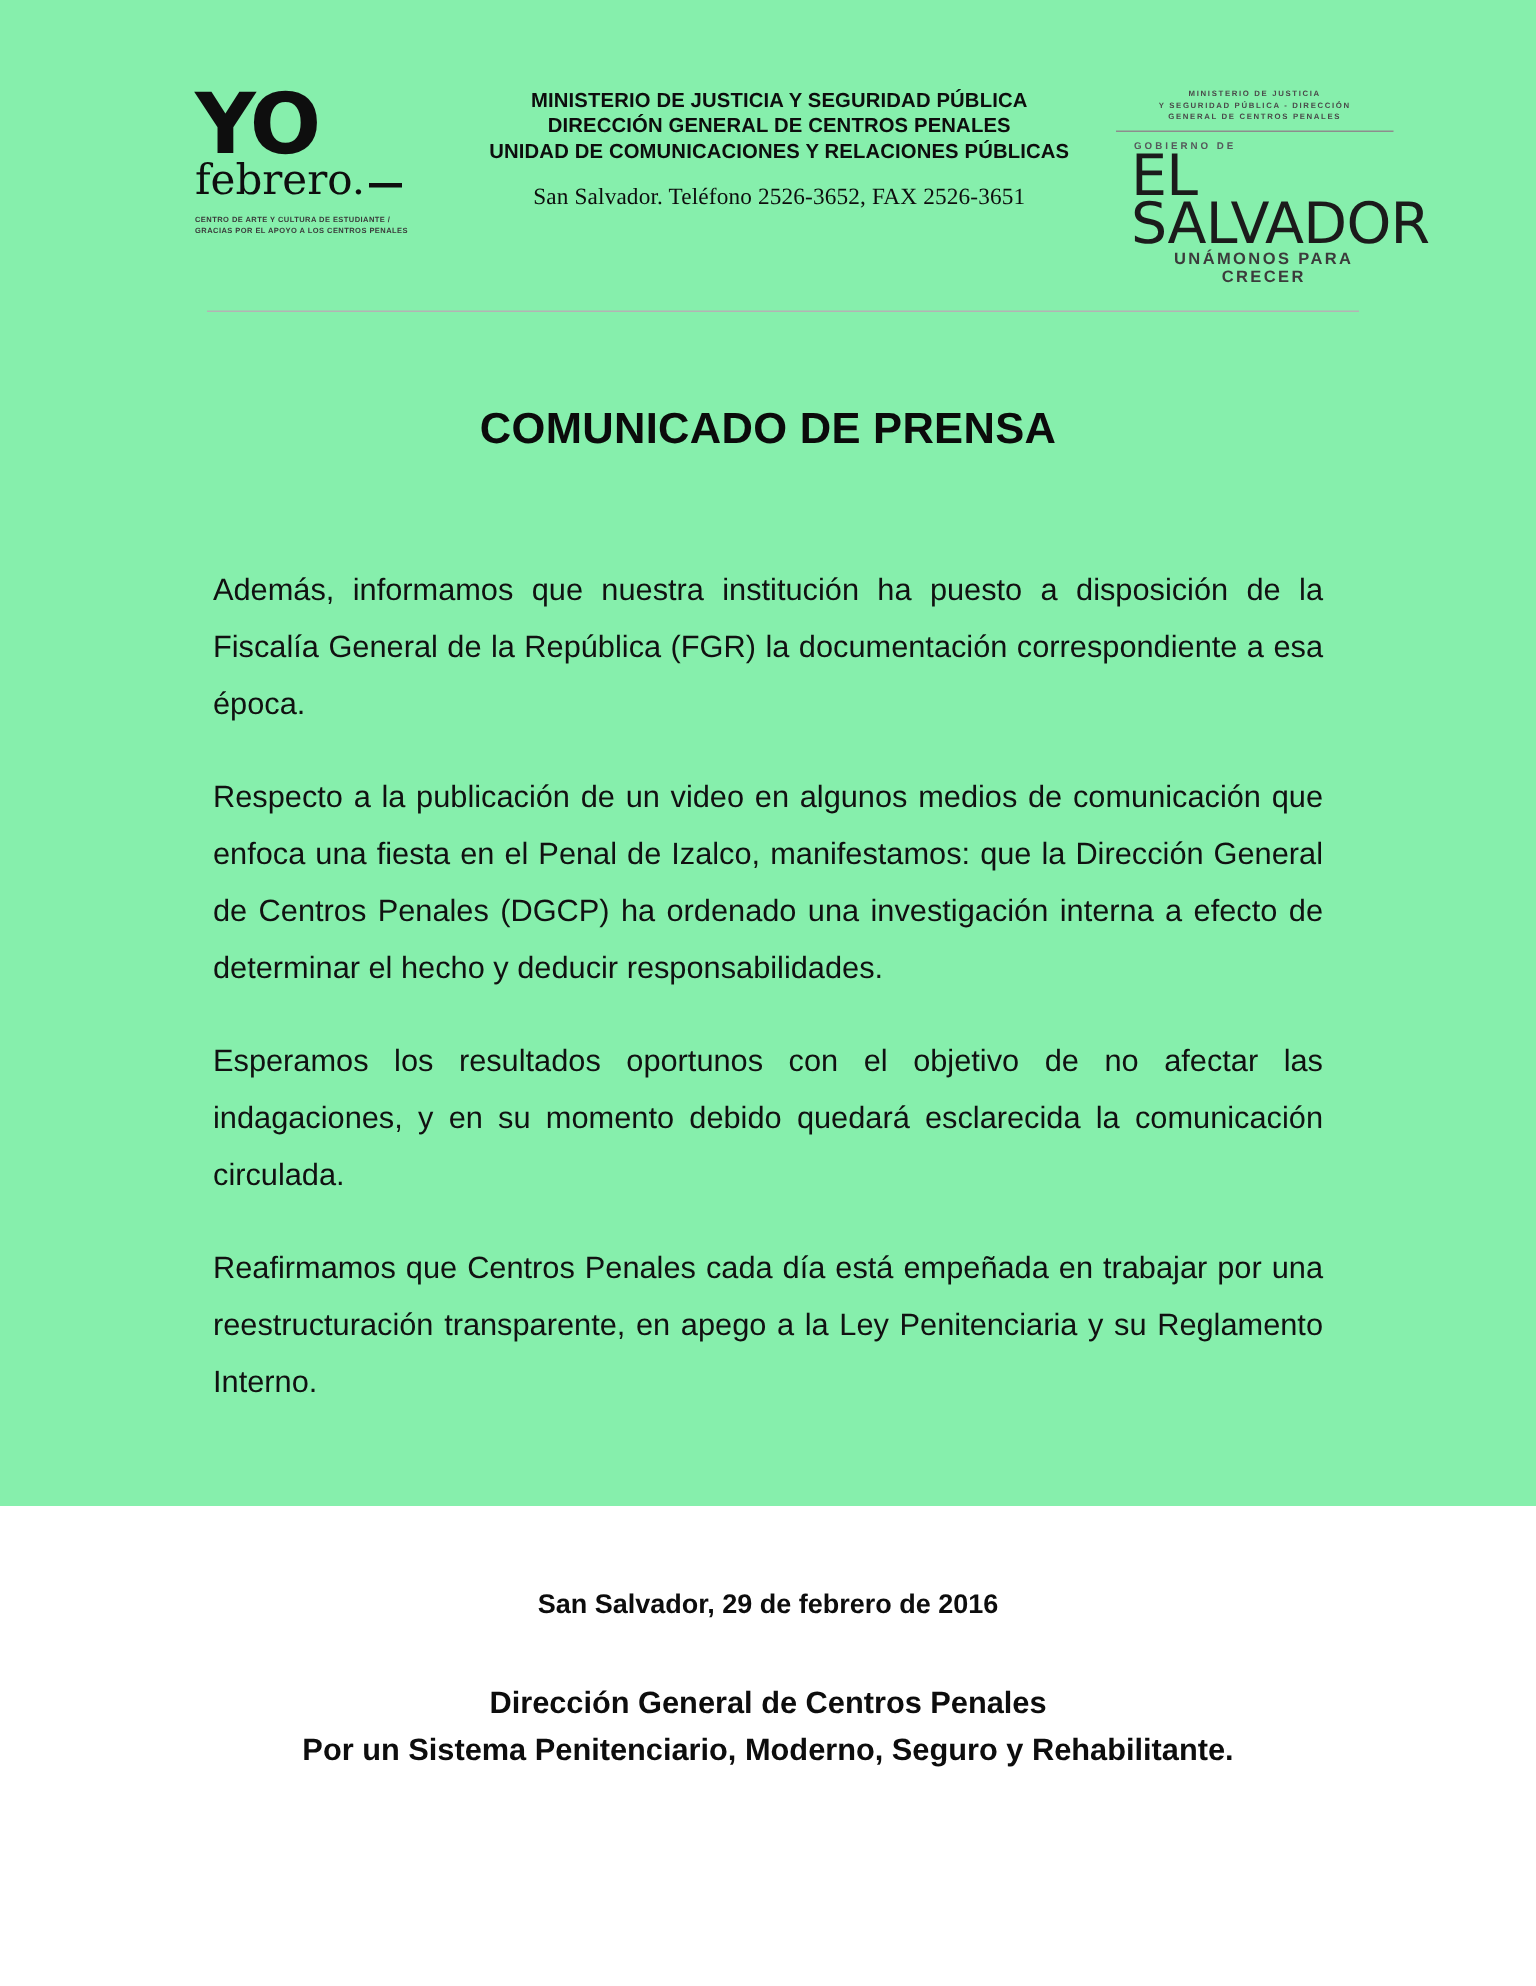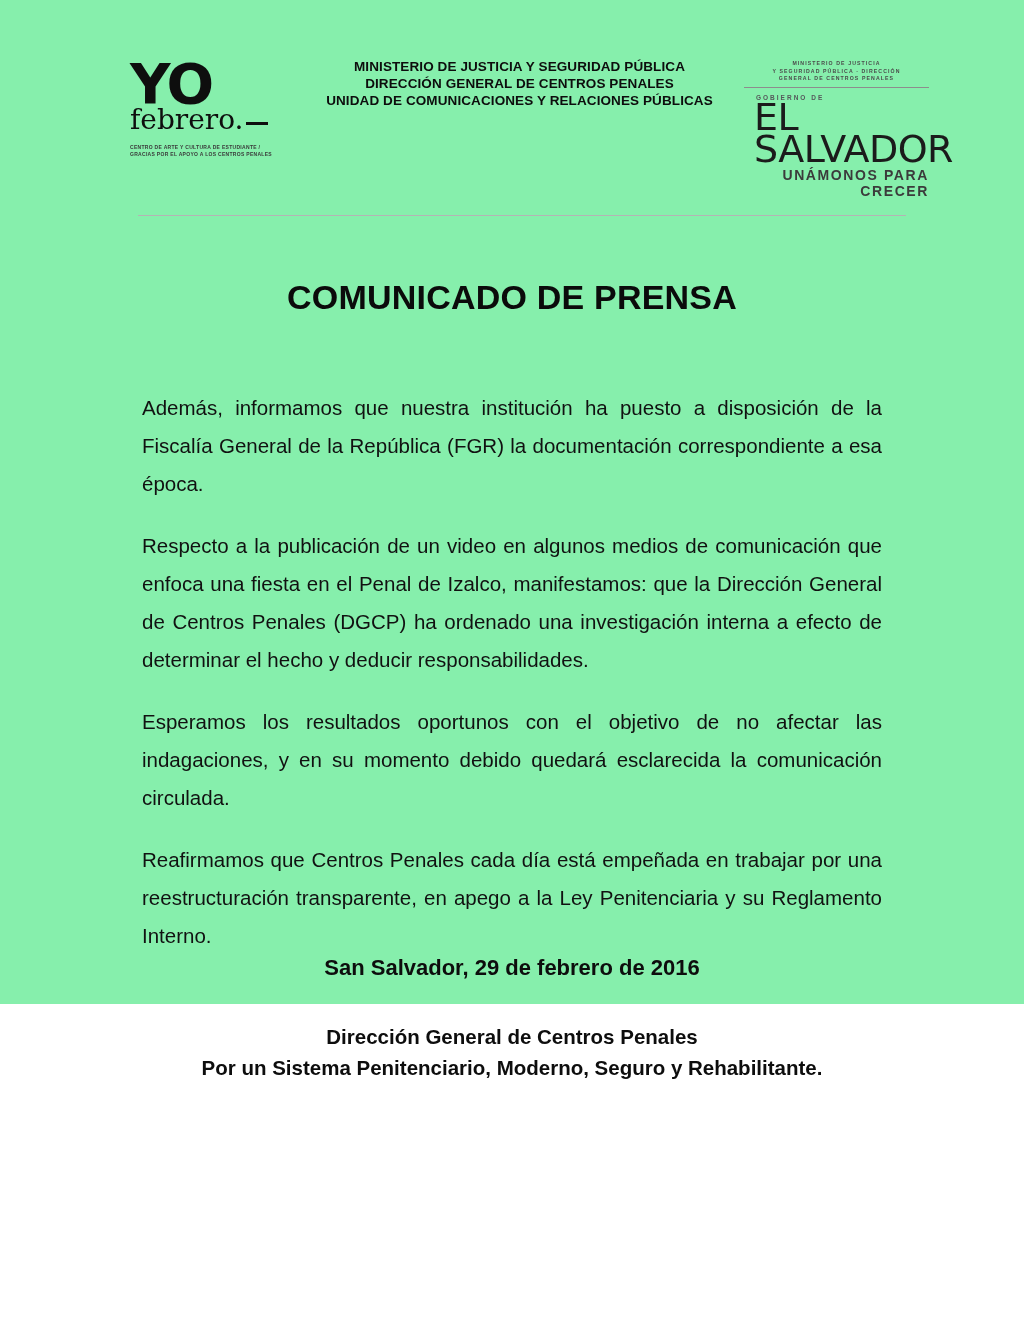--- a/index.html
+++ b/index.html
@@ -130,41 +130,41 @@
     font-family: "DejaVu Sans", sans-serif;
     font-size: 38px;
     line-height: 32px;
     font-weight: normal;
     letter-spacing: -0.5px;
     color: #1b1b1b;
     text-align: left;
     padding-left: 10px;
   }
   .gov-slogan {
-    font-size: 14px;
+    font-size: 11px;
     letter-spacing: 1.6px;
     color: #3b3b3b;
     font-weight: bold;
-    text-align: right;
+    text-align: center;
     padding-left: 12px;
     margin-top: 2px;
   }
 
   .header-rule {
     margin: 16px 118px 0 138px;
     height: 1px;
     background: #b4b4b4;
   }
 
   
   .doc-title {
     text-align: center;
     font-family: "Liberation Sans", sans-serif;
     font-weight: bold;
-    font-size: 34px;
+    font-size: 29px;
     letter-spacing: 0.2px;
     margin-top: 62px;
     color: #0b0b0b;
   }
 
   .content {
     margin: 0 auto;
     padding: 0;
     width: 740px;
     margin-top: 72px;
@@ -179,22 +179,23 @@
     margin-bottom: 24px;
   }
   .para:last-child { margin-bottom: 0; }
 
   .signoff {
     width: 740px;
     margin: 0 auto;
     text-align: center;
   }
   .signoff-date {
-    font-weight: bold;
-    font-size: 22px;
+    margin-top: 118px;
+    font-weight: bold;
+    font-size: 18px;
     color: #0d0d0d;
   }
   .signoff-org {
     margin-top: 40px;
     font-weight: bold;
     font-size: 20.5px;
     line-height: 31px;
     color: #0d0d0d;
   }
 </style>
@@ -209,20 +210,21 @@
       <div class="logo-yo">YO</div>
       <div class="logo-cambio"><span>febrero.</span><span class="dash"></span></div>
       <div class="logo-tagline">CENTRO DE ARTE Y CULTURA DE ESTUDIANTE / GRACIAS POR EL APOYO A LOS CENTROS PENALES</div>
     </div>
 
     <div class="ministry">
       <div class="line">MINISTERIO DE JUSTICIA Y SEGURIDAD PÚBLICA</div>
       <div class="line">DIRECCIÓN GENERAL DE CENTROS PENALES</div>
       <div class="line">UNIDAD DE COMUNICACIONES Y RELACIONES PÚBLICAS</div>
       <div class="addr">
+        <div class="line">San Salvador. Teléfono 2526-3652, FAX 2526-3651</div>
       </div>
     </div>
 
     <div class="logo-gov">
       <div class="gov-micro">MINISTERIO DE JUSTICIA</div>
       <div class="gov-micro">Y SEGURIDAD PÚBLICA - DIRECCIÓN</div>
       <div class="gov-micro">GENERAL DE CENTROS PENALES</div>
       <div class="gov-rule"></div>
       <div class="gov-sub">GOBIERNO DE</div>
       <div class="gov-title">EL SALVADOR</div>

